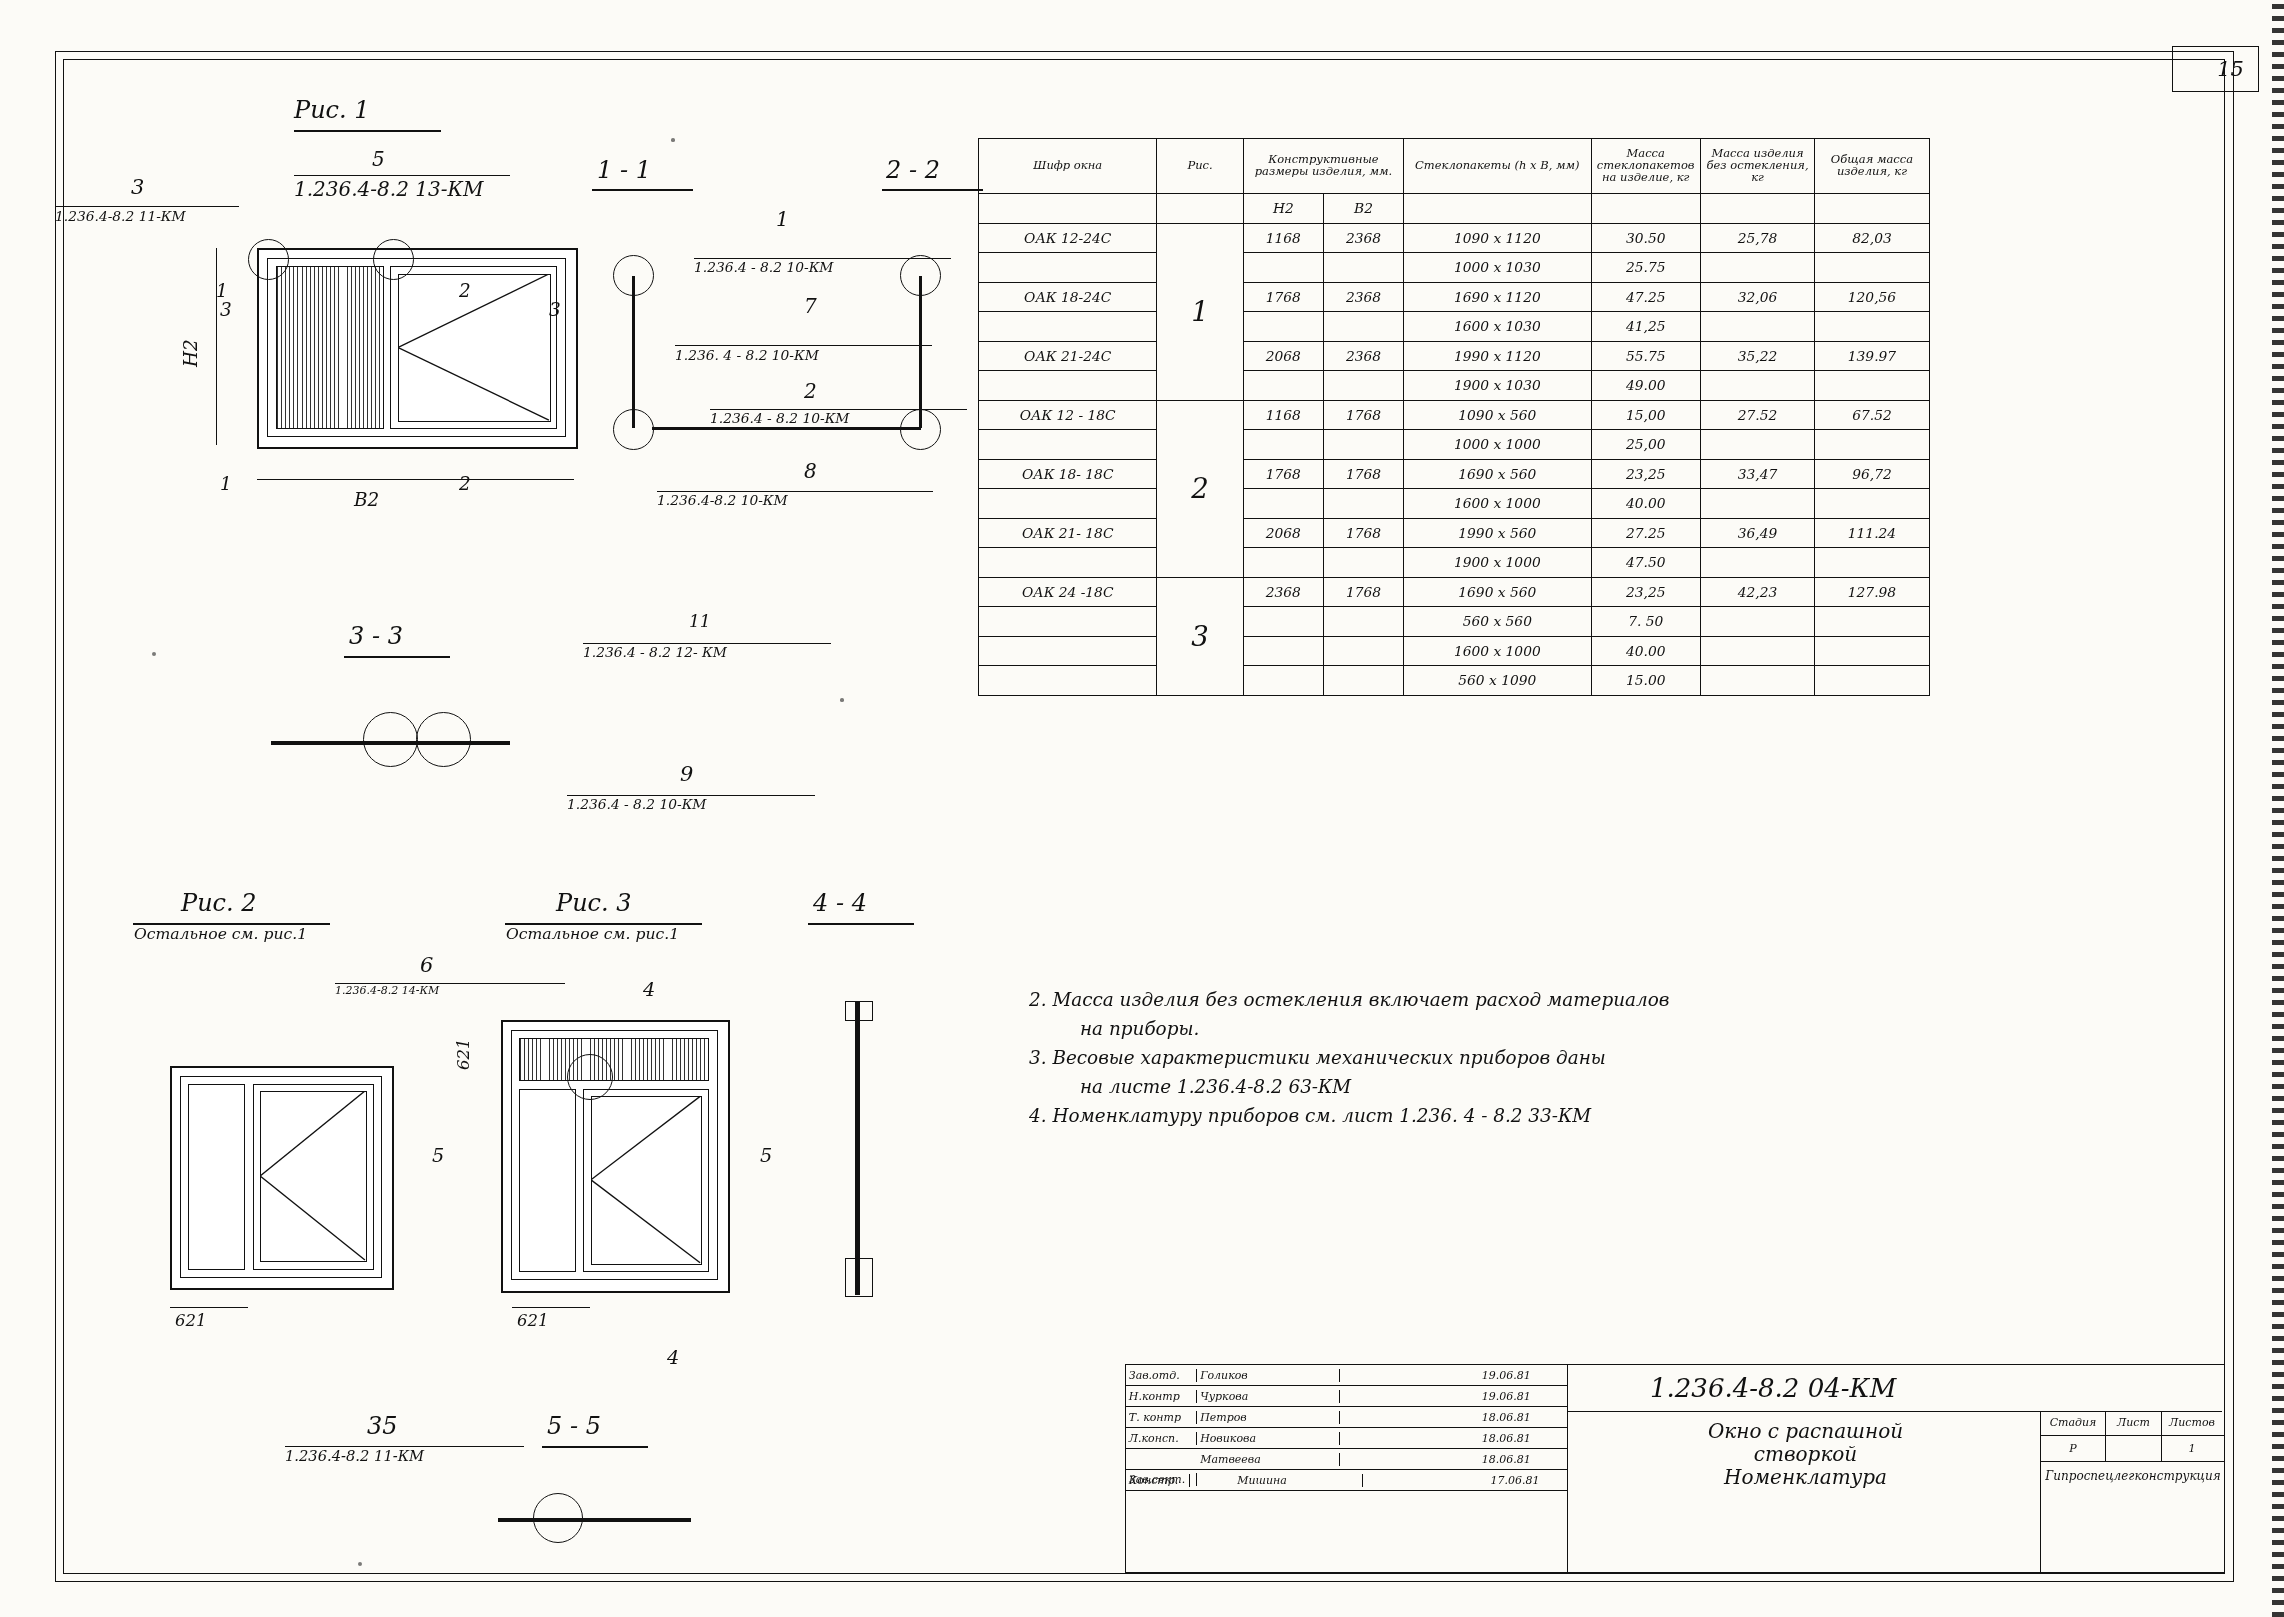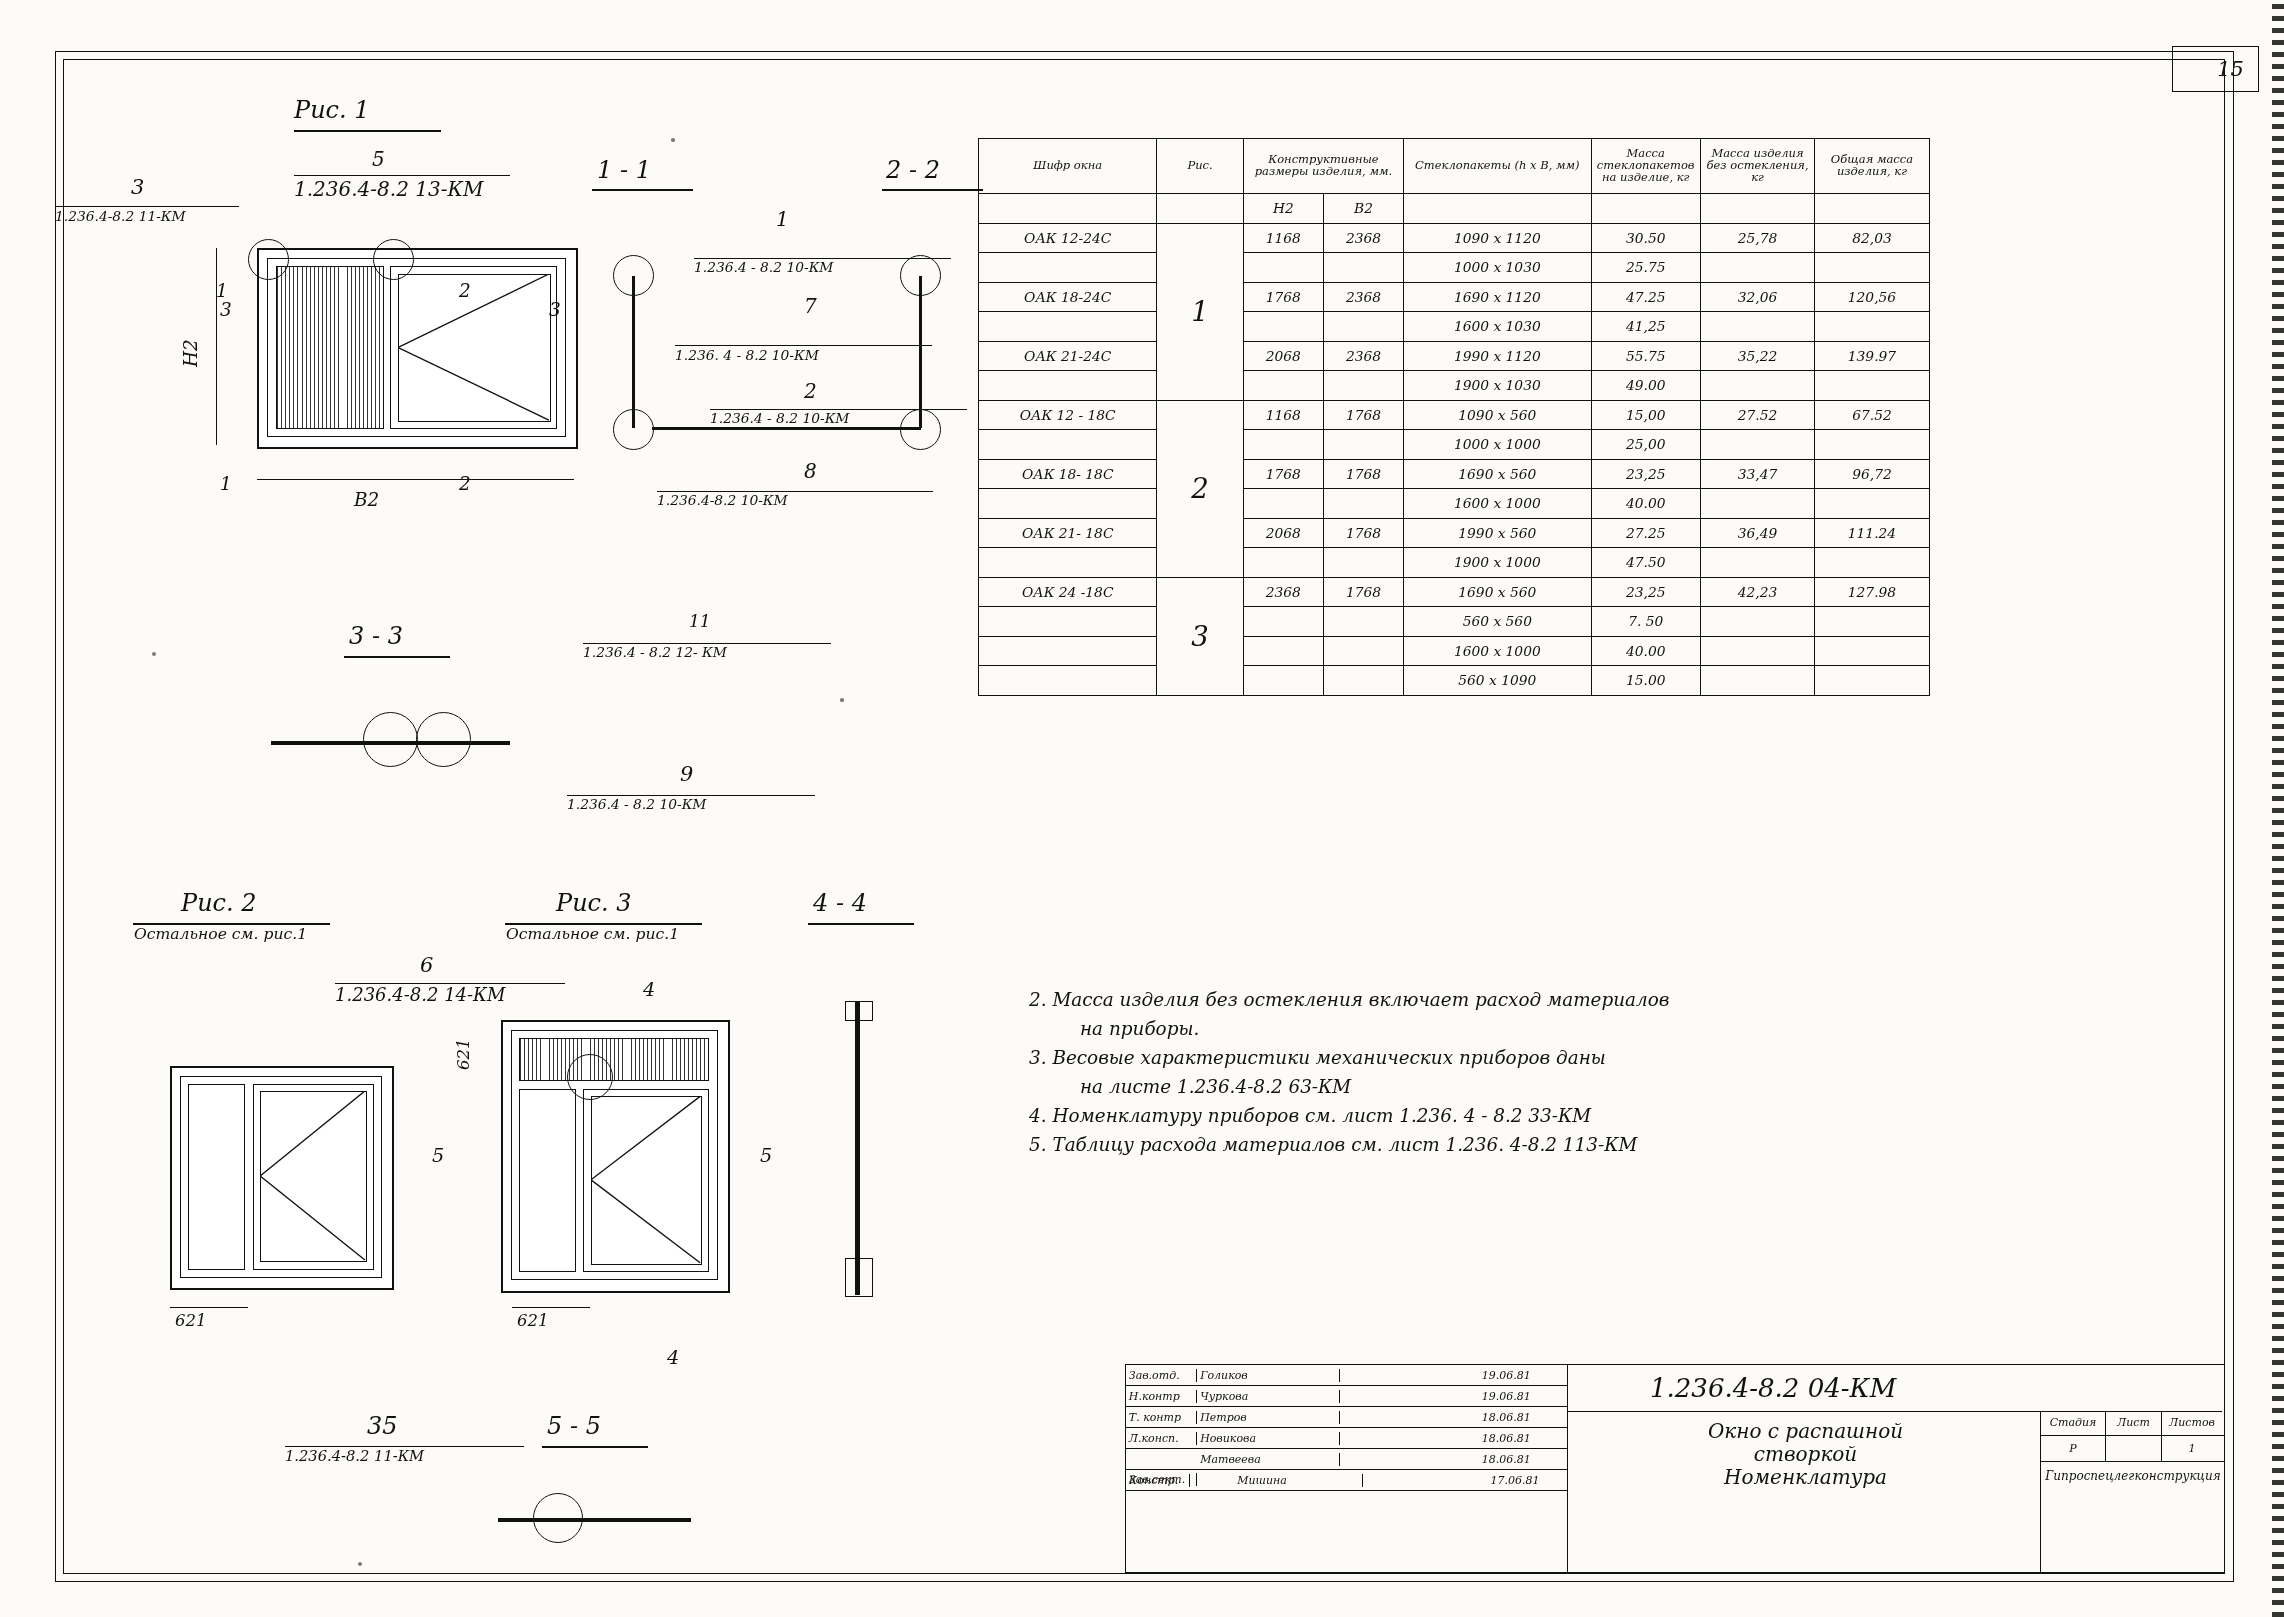--- a/index.html
+++ b/index.html
@@ -128,21 +128,21 @@
   <div class="hline" style="left:271px;top:741px;width:239px;height:3.7px;"></div>
   <div class="circ" style="left:363px;top:712px;width:53px;height:53px;"></div>
   <div class="circ" style="left:416px;top:712px;width:53px;height:53px;"></div>
 
   <div class="lbl" style="left:181px;top:889px;font-size:24px;">Рис. 2</div>
   <div class="hline" style="left:133px;top:923px;width:197px;height:1.8px;"></div>
   <div class="lbl" style="left:134px;top:925px;font-size:15.6px;">Остальное см. рис.1</div>
 
   <div class="lbl" style="left:420px;top:953px;font-size:21px;">6</div>
   <div class="hline" style="left:335px;top:983px;width:230px;"></div>
-  <div class="lbl" style="left:335px;top:984px;font-size:18px;">1.236.4-8.2 14-КМ</div>
+  <div class="lbl" style="left:335px;top:984px;font-size:11px;">1.236.4-8.2 14-КМ</div>
 
   <div class="win" style="left:170px;top:1066px;width:220px;height:220px;"></div>
   <div class="win2" style="left:180px;top:1076px;width:200px;height:200px;"></div>
   <div class="win2" style="left:188px;top:1084px;width:55px;height:184px;"></div>
   <div class="win2" style="left:253px;top:1084px;width:119px;height:184px;"></div>
   <div class="win2" style="left:260px;top:1091px;width:105px;height:169px;"></div>
   <svg style="position:absolute;left:260px;top:1091px;" width="106" height="170" viewBox="0 0 230 370">
     <line x1="0" y1="185" x2="228" y2="0" stroke="#111" stroke-width="3"></line>
     <line x1="0" y1="185" x2="228" y2="368" stroke="#111" stroke-width="3"></line>
   </svg>
@@ -366,21 +366,20 @@
         </tr>
     </tbody>
   </table>
 
   <div class="notes">
     <div>2. Масса изделия без остекления включает расход материалов</div>
     <div class="ind">на  приборы.</div>
     <div>3. Весовые характеристики механических приборов даны</div>
     <div class="ind">на листе   1.236.4-8.2 63-КМ</div>
     <div>4. Номенклатуру приборов см. лист 1.236. 4 - 8.2 33-КМ</div>
-    <div>5. Таблицу расхода материалов см. лист 1.236. 4-8.2 113-КМ</div>
   </div>
 
   <div class="tb">
     <div style="position:absolute;left:0;top:0;width:441px;height:100%;border-right:1.4px solid #111;">
       <div class="tbrow">
         <span style="width:69px;border-right:0.9px solid #111;">Зав.отд.</span>
         <span style="width:142px;border-right:0.9px solid #111;">Голиков</span>
         <span style="width:138px;border-right:0.9px solid #111;"></span>
         <span style="width:87px;">19.06.81</span>
       </div>

